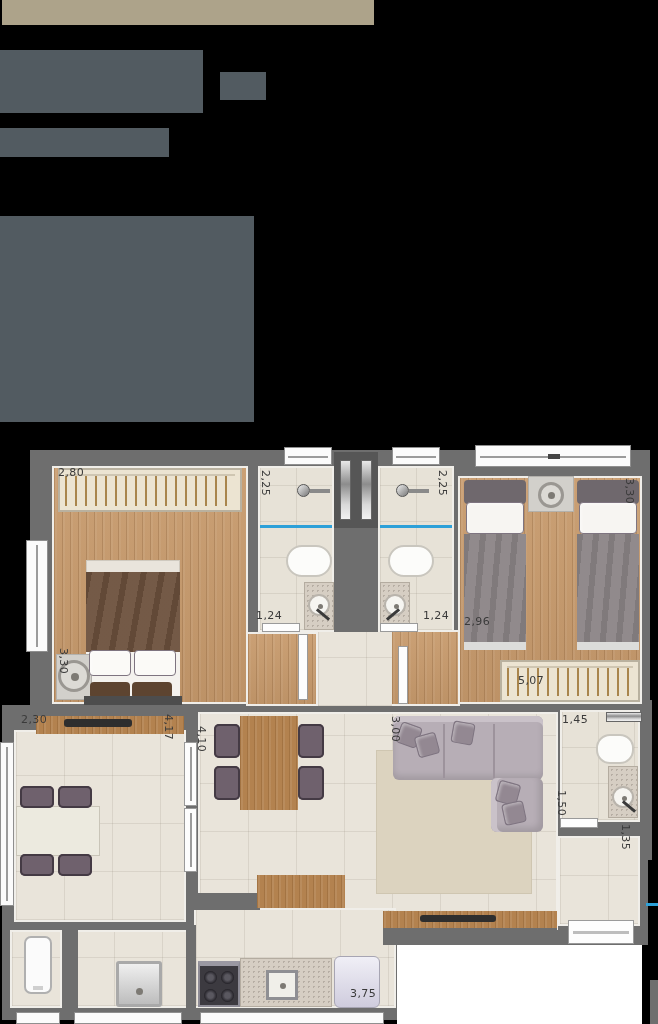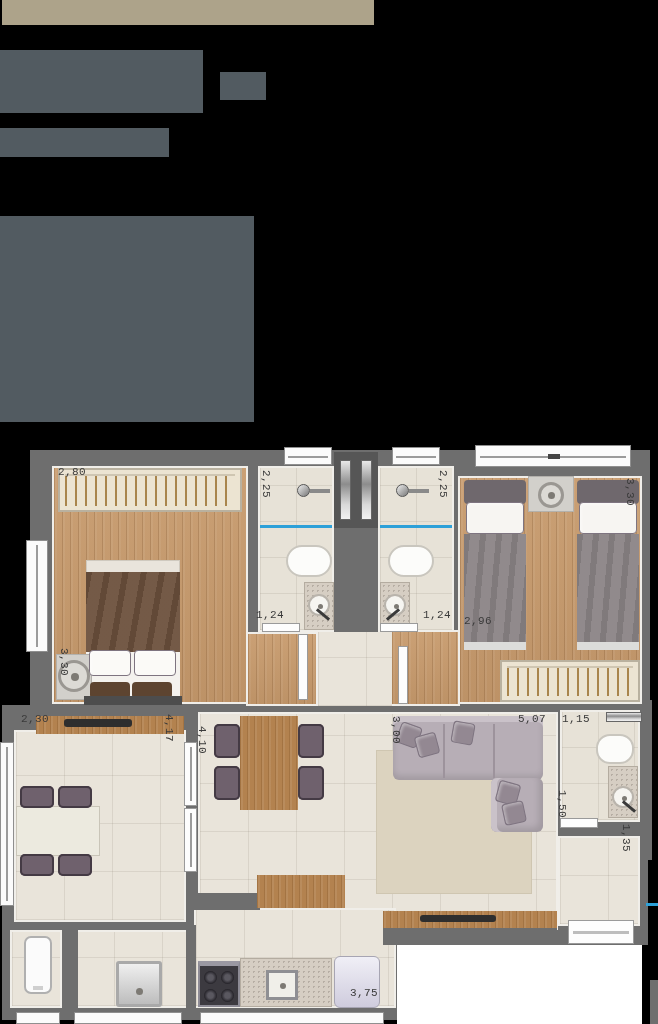--- a/index.html
+++ b/index.html
@@ -18,21 +18,21 @@
         background-image:repeating-linear-gradient(0deg,rgba(120,110,95,.14) 0 1px,transparent 1px 36px),
         repeating-linear-gradient(90deg,rgba(120,110,95,.14) 0 1px,transparent 1px 36px);}
   .closet{background:#ece4d2;border:2px solid #b9b19f;}
   .hangers{position:absolute;left:5px;top:4px;right:5px;bottom:4px;
         background:repeating-linear-gradient(90deg,#a9854c 0 2px,rgba(0,0,0,0) 2px 10px);
         border-top:2px solid #cfc6b2;}
   .woodfurn{background-color:#b3824f;
         background-image:repeating-linear-gradient(90deg,rgba(90,50,10,.18) 0 1px,rgba(255,255,255,.08) 1px 3px,rgba(0,0,0,0) 3px 7px);}
   .win{background:#fbfbfb;border:1px solid #8f8f8f;}
   .winline{position:absolute;background:#9b9b9b;}
-  .lbl,.lblv{font-size:11px;color:#3a3a3a;letter-spacing:.4px;z-index:50;line-height:1;font-family:Liberation Mono, monospace;}
+  .lbl,.lblv{font-size:11px;color:#3a3a3a;letter-spacing:.4px;z-index:50;line-height:1;}
   .lblv{writing-mode:vertical-rl;}
   .chair{background:#6f616d;border-radius:5px;box-shadow:inset 0 0 0 2px #443a44;}
   .pillow{background:#938892;border:1px solid #7e7480;border-radius:4px;box-shadow:inset 2px 2px 3px rgba(255,255,255,.35);}
   .metal{background:linear-gradient(180deg,#e8e8e8,#8c8c8c 40%,#d9d9d9 75%,#f2f2f2);border:1px solid #666;}
   .granite{background-color:#d6cec3;background-image:radial-gradient(rgba(90,80,70,.25) 1px,transparent 1px);background-size:5px 5px;border:1px solid #b4aca0;}
   .sinkround{background:#f6f5f1;border:2px solid #b9b4ac;border-radius:50%;}
   .dot{position:absolute;background:#7d7a74;border-radius:50%;}
   .doorleaf{background:#fdfdfd;border:1px solid #9a9a9a;}
 </style>
 </head>
@@ -227,19 +227,19 @@
   <div class="lblv abs" style="left:260px;top:470px;">2,25</div>
   <div class="lblv abs" style="left:437px;top:470px;">2,25</div>
   <div class="lbl abs" style="left:256px;top:610px;">1,24</div>
   <div class="lbl abs" style="left:423px;top:610px;">1,24</div>
   <div class="lblv abs" style="left:624px;top:478px;">3,30</div>
   <div class="lbl abs" style="left:464px;top:616px;">2,96</div>
   <div class="lbl abs" style="left:21px;top:714px;">2,30</div>
   <div class="lblv abs" style="left:163px;top:714px;">4,17</div>
   <div class="lblv abs" style="left:196px;top:726px;">4,10</div>
   <div class="lblv abs" style="left:390px;top:716px;">3,00</div>
-  <div class="lbl abs" style="left:518px;top:714px;">5,07</div>
-  <div class="lbl abs" style="left:562px;top:714px;">1,15</div>
+  <div class="lbl abs" style="left:518px;top:675px;">5,07</div>
+  <div class="lbl abs" style="left:562px;top:714px;">1,45</div>
   <div class="lblv abs" style="left:556px;top:790px;">1,50</div>
   <div class="lblv abs" style="left:620px;top:824px;">1,35</div>
   <div class="lbl abs" style="left:350px;top:988px;">3,75</div>
 
 </div>
 
 </body></html>

